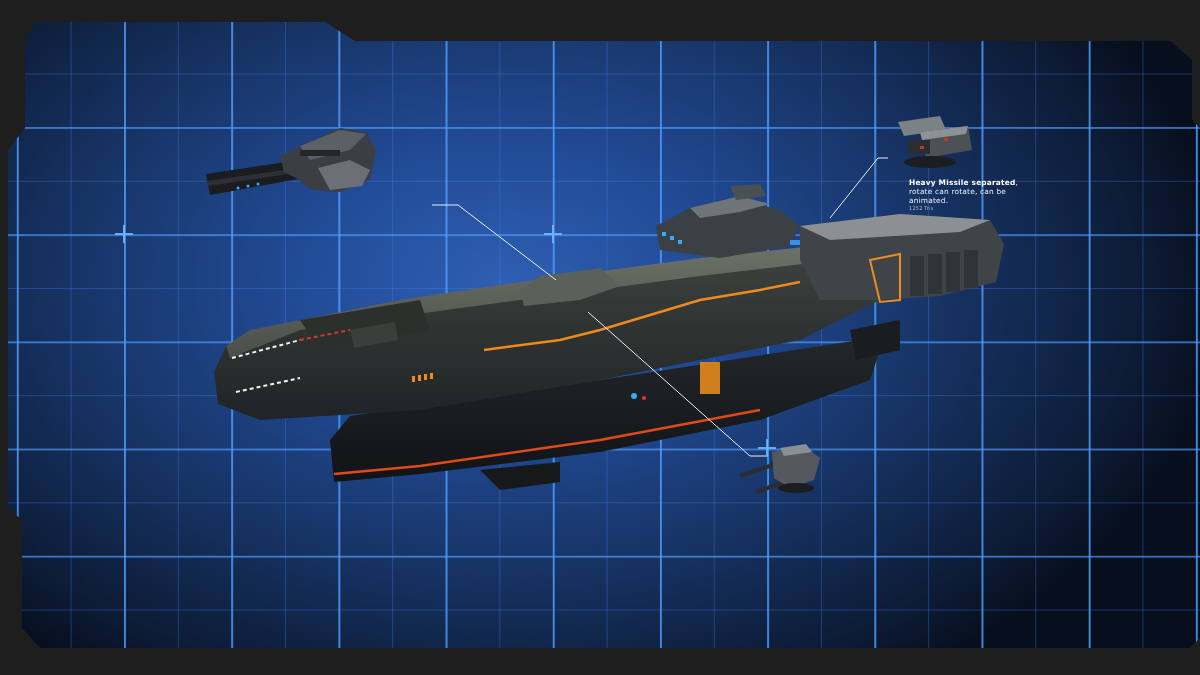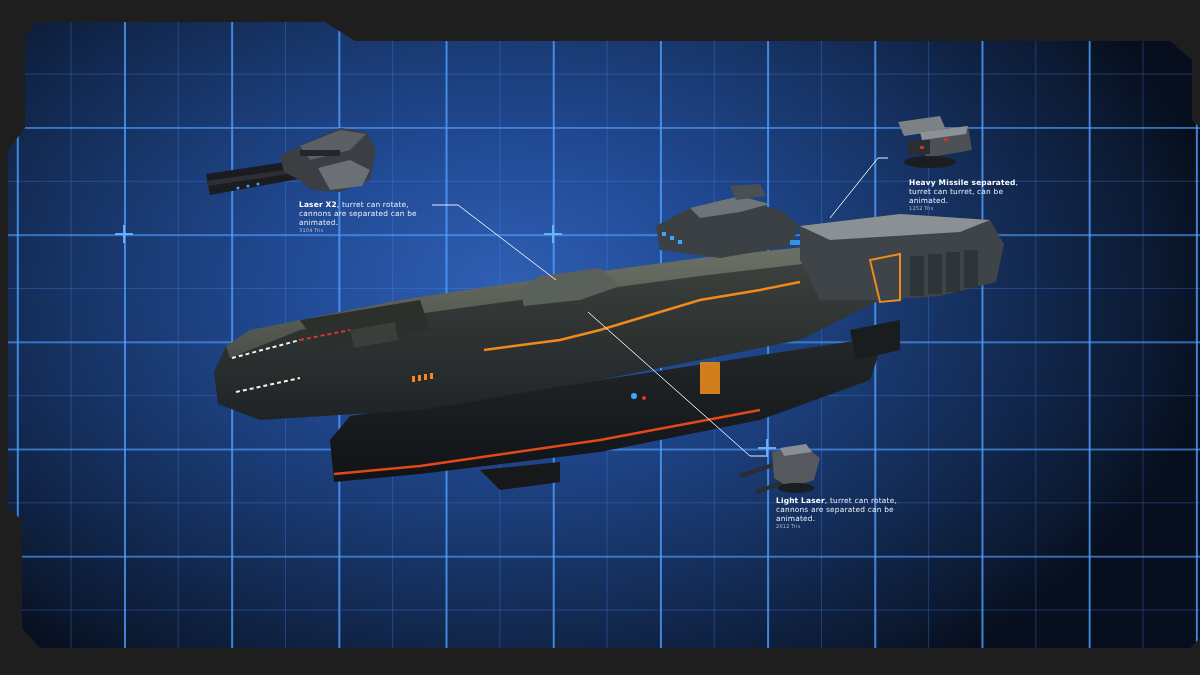--- a/index.html
+++ b/index.html
@@ -147,27 +147,19 @@
   </svg>
 
   <svg class="overlay" width="1200" height="675">
     <g stroke="#e6eefa" stroke-width="1" fill="none">
       <polyline points="432,205 458,205 556,280"></polyline>
       <polyline points="888,158 878,158 830,218"></polyline>
       <polyline points="588,312 750,456 766,456"></polyline>
     </g>
   </svg>
 
-  <div class="callout" style="left:299px; top:200px; width:135px;">
-    <b>Laser X2</b><span>, turret can rotate, cannons are separated can be animated.</span>
-    <span class="tris">3104 Tris</span>
-  </div>
 
   <div class="callout" style="left:909px; top:178px; width:112px;">
-    <b>Heavy Missile separated</b><span>, turret can turret, can be animated.</span>
+    <b>Heavy Missile separated</b><span>, rotate can rotate, can be animated.</span>
     <span class="tris">1252 Tris</span>
   </div>
 
-  <div class="callout" style="left:776px; top:496px; width:135px;">
-    <b>Light Laser</b><span>, turret can rotate, cannons are separated can be animated.</span>
-    <span class="tris">2612 Tris</span>
-  </div>
 </div>
 
 </body></html>

